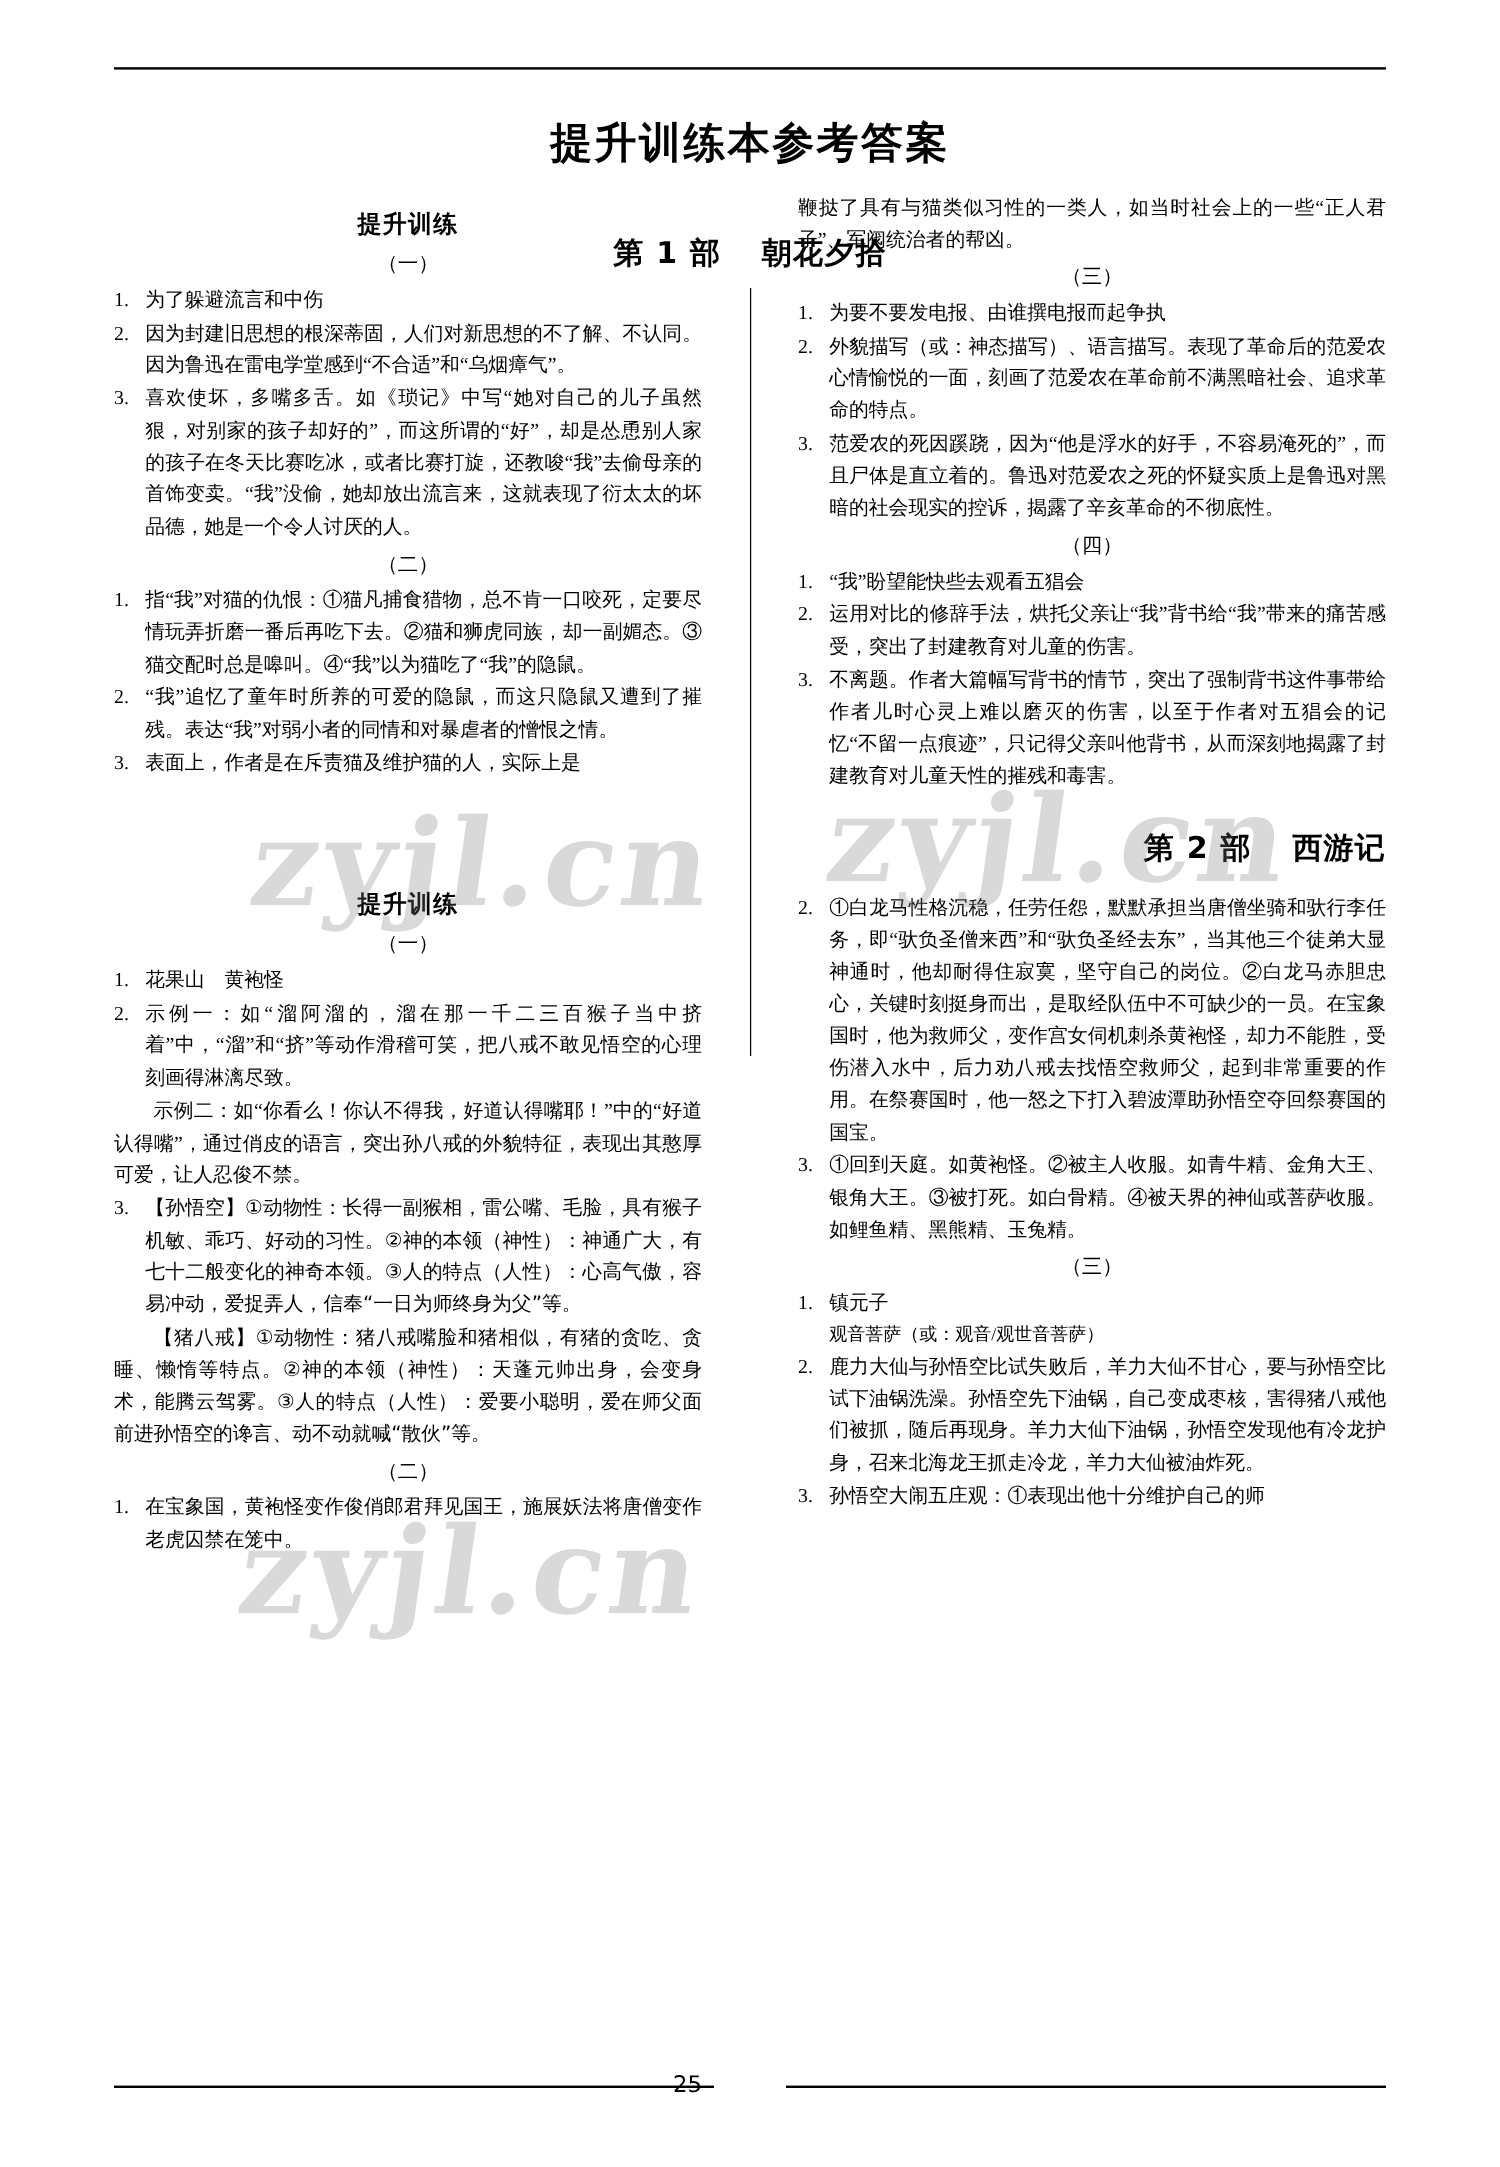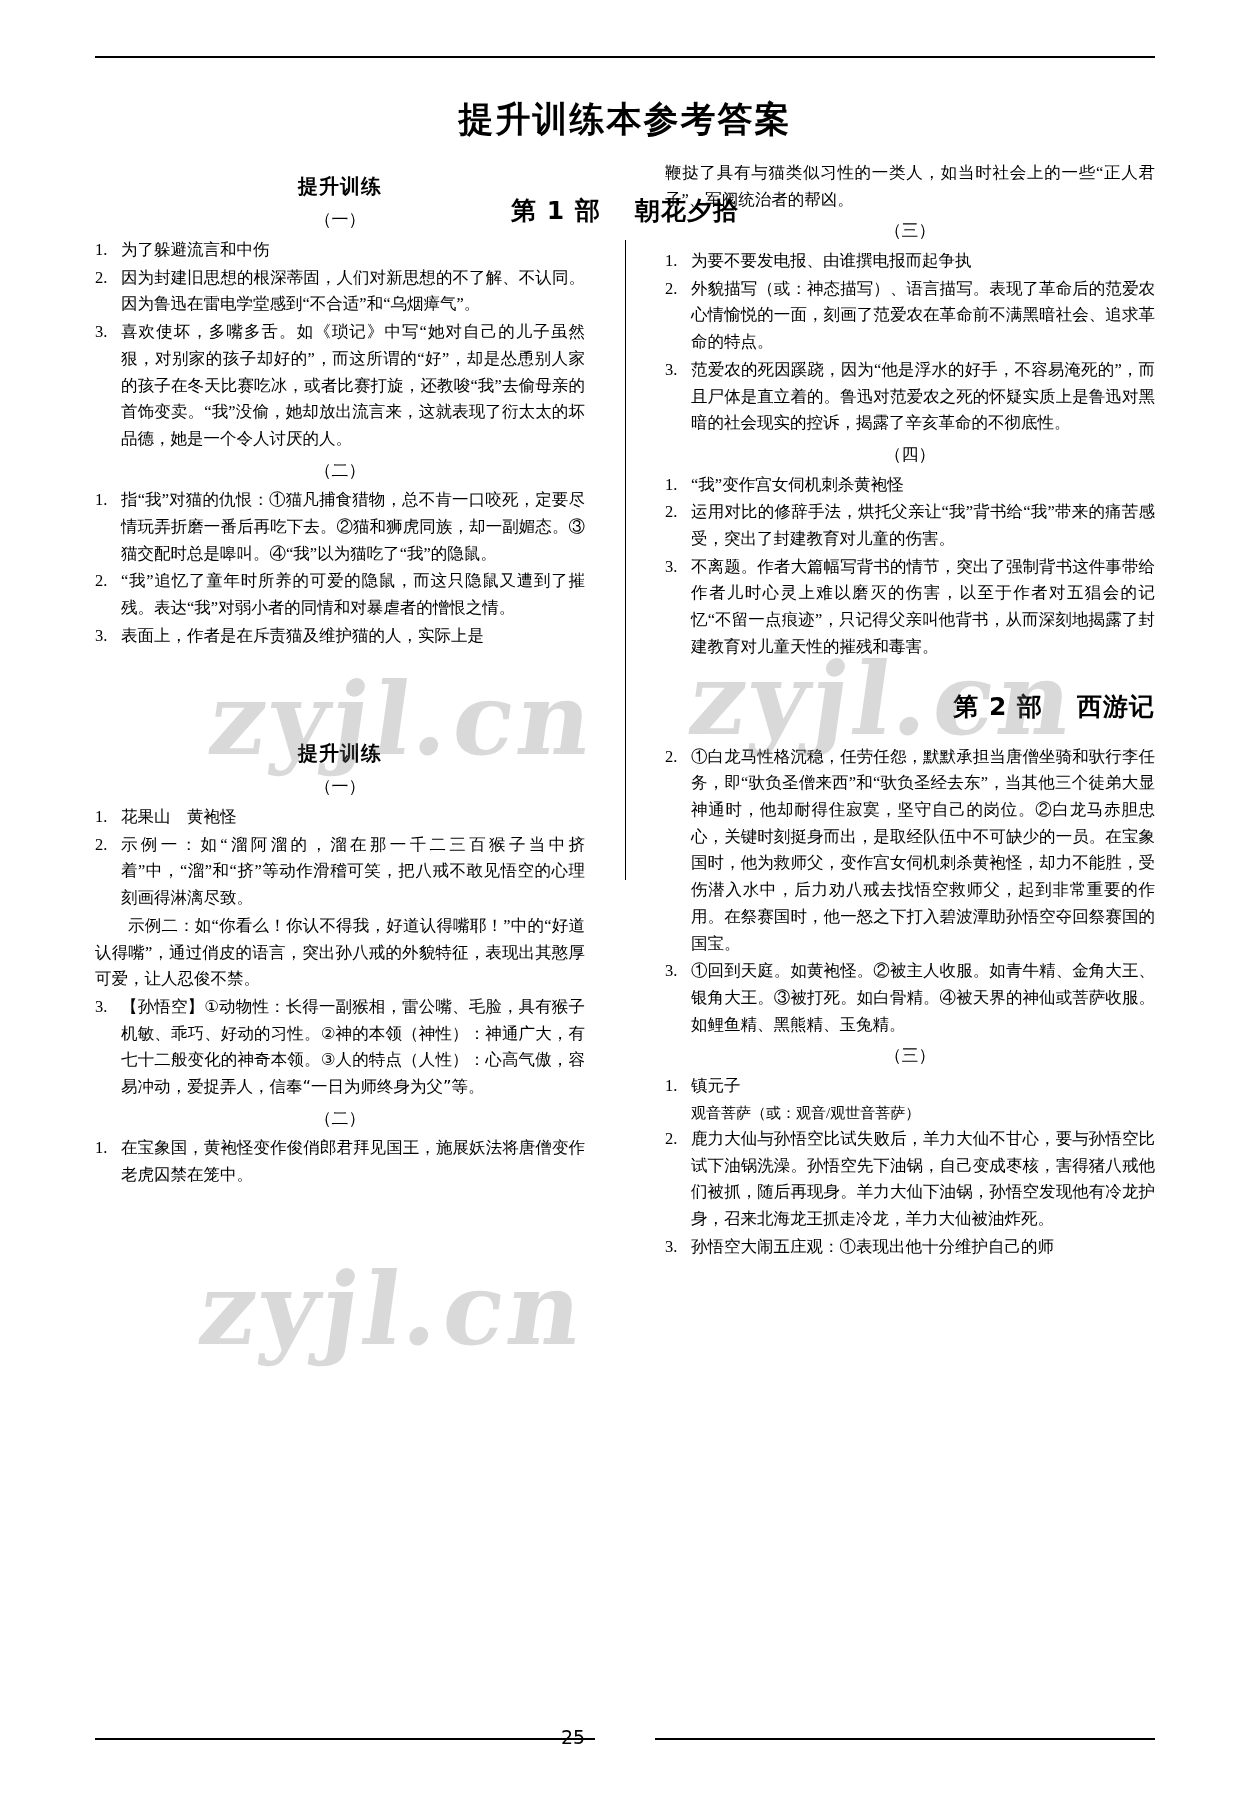--- a/index.html
+++ b/index.html
@@ -225,20 +225,21 @@
       </div>
       <div class="item">
         <span class="num">2.</span>
         <span class="txt">示例一：如“溜阿溜的，溜在那一千二三百猴子当中挤着”中，“溜”和“挤”等动作滑稽可笑，把八戒不敢见悟空的心理刻画得淋漓尽致。</span>
       </div>
       <div class="plain indent2">示例二：如“你看么！你认不得我，好道认得嘴耶！”中的“好道认得嘴”，通过俏皮的语言，突出孙八戒的外貌特征，表现出其憨厚可爱，让人忍俊不禁。</div>
       <div class="item">
         <span class="num">3.</span>
         <span class="txt bracket">【孙悟空】①动物性：长得一副猴相，雷公嘴、毛脸，具有猴子机敏、乖巧、好动的习性。②神的本领（神性）：神通广大，有七十二般变化的神奇本领。③人的特点（人性）：心高气傲，容易冲动，爱捉弄人，信奉“一日为师终身为父”等。</span>
       </div>
+      <div class="plain indent2 bracket">【猪八戒】①动物性：猪八戒嘴脸和猪相似，有猪的贪吃、贪睡、懒惰等特点。②神的本领（神性）：天蓬元帅出身，会变身术，能腾云驾雾。③人的特点（人性）：爱要小聪明，爱在师父面前进孙悟空的谗言、动不动就喊“散伙”等。</div>
 
       <div class="group-label">（二）</div>
       <div class="item">
         <span class="num">1.</span>
         <span class="txt">在宝象国，黄袍怪变作俊俏郎君拜见国王，施展妖法将唐僧变作老虎囚禁在笼中。</span>
       </div>
     </div>
 
     <div class="col col-right">
       <div class="plain">鞭挞了具有与猫类似习性的一类人，如当时社会上的一些“正人君子”、军阀统治者的帮凶。</div>
@@ -253,21 +254,21 @@
         <span class="txt">外貌描写（或：神态描写）、语言描写。表现了革命后的范爱农心情愉悦的一面，刻画了范爱农在革命前不满黑暗社会、追求革命的特点。</span>
       </div>
       <div class="item">
         <span class="num">3.</span>
         <span class="txt">范爱农的死因蹊跷，因为“他是浮水的好手，不容易淹死的”，而且尸体是直立着的。鲁迅对范爱农之死的怀疑实质上是鲁迅对黑暗的社会现实的控诉，揭露了辛亥革命的不彻底性。</span>
       </div>
 
       <div class="group-label">（四）</div>
       <div class="item">
         <span class="num">1.</span>
-        <span class="txt">“我”变作宫女伺机刺杀黄袍怪</span>
+        <span class="txt">“我”盼望能快些去观看五猖会</span>
       </div>
       <div class="item">
         <span class="num">2.</span>
         <span class="txt">运用对比的修辞手法，烘托父亲让“我”背书给“我”带来的痛苦感受，突出了封建教育对儿童的伤害。</span>
       </div>
       <div class="item">
         <span class="num">3.</span>
         <span class="txt">不离题。作者大篇幅写背书的情节，突出了强制背书这件事带给作者儿时心灵上难以磨灭的伤害，以至于作者对五猖会的记忆“不留一点痕迹”，只记得父亲叫他背书，从而深刻地揭露了封建教育对儿童天性的摧残和毒害。</span>
       </div>
 

